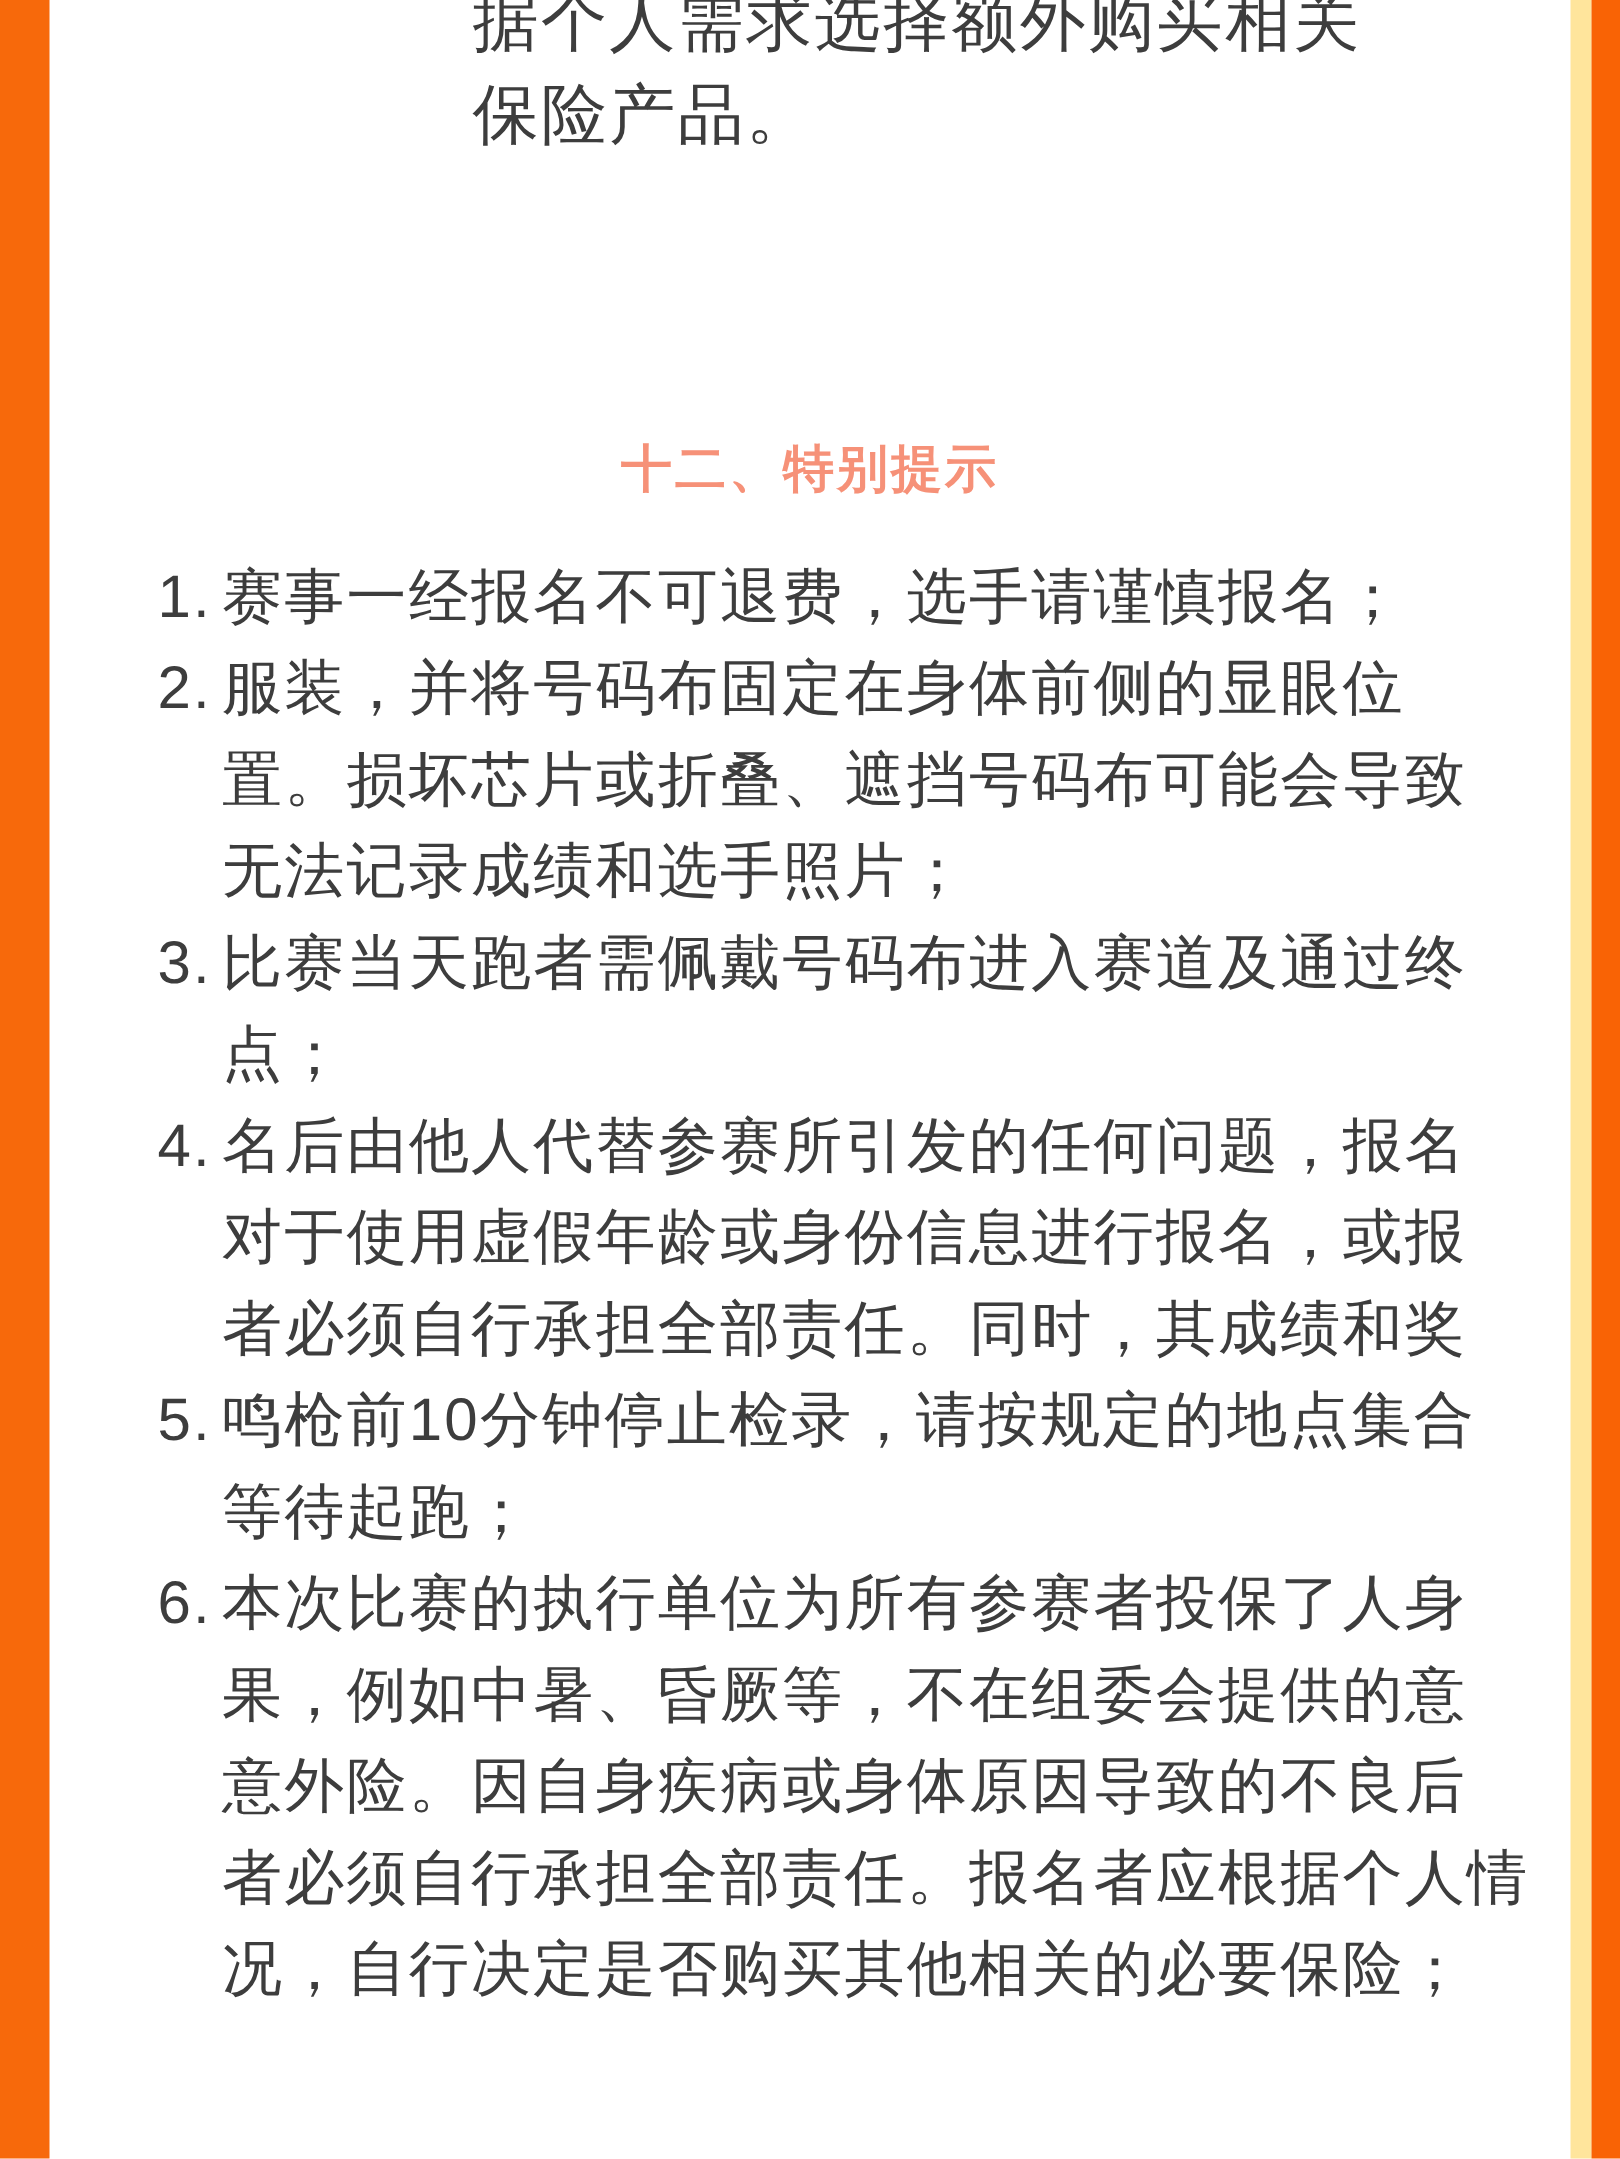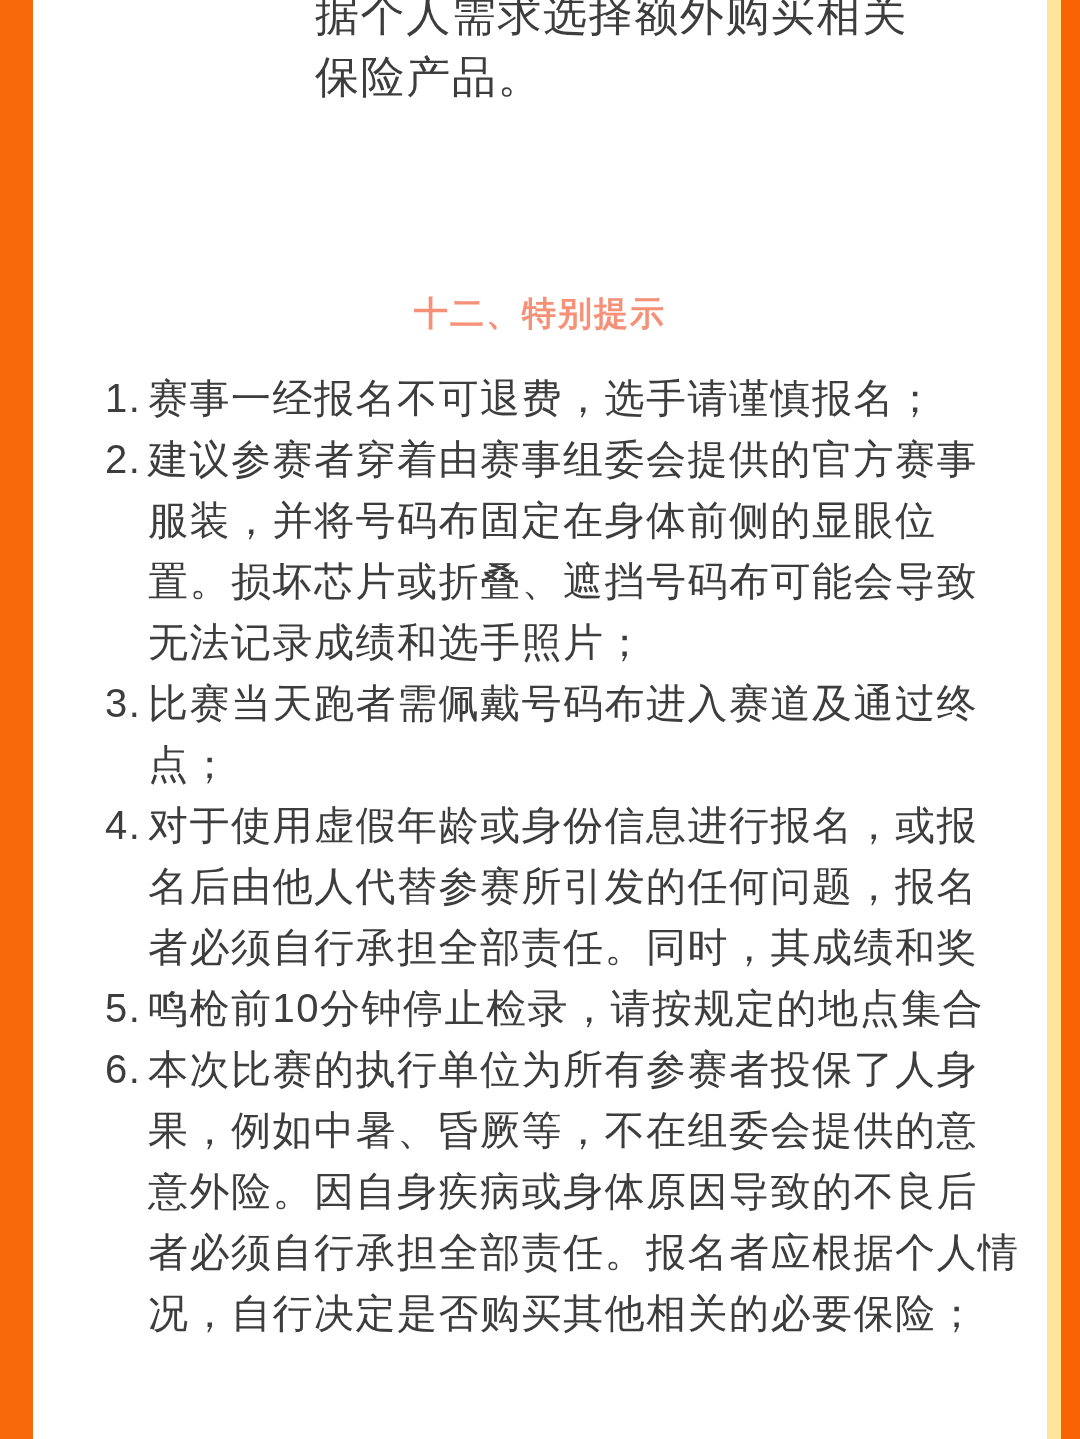--- a/index.html
+++ b/index.html
@@ -106,45 +106,45 @@
   <div class="notice-list">
     <div class="notice-item">
       <div class="item-number">1.</div>
       <div class="item-lines">
           <div>赛事一经报名不可退费，选手请谨慎报名；</div>
         </div>
     </div>
     <div class="notice-item">
       <div class="item-number">2.</div>
       <div class="item-lines">
-          <div>建议参赛者穿着由赛事组委会提供的官方赛事</div>
           <div>服装，并将号码布固定在身体前侧的显眼位</div>
           <div>置。损坏芯片或折叠、遮挡号码布可能会导致</div>
           <div>无法记录成绩和选手照片；</div>
         </div>
     </div>
     <div class="notice-item">
       <div class="item-number">3.</div>
       <div class="item-lines">
           <div>比赛当天跑者需佩戴号码布进入赛道及通过终</div>
           <div>点；</div>
         </div>
     </div>
     <div class="notice-item">
       <div class="item-number">4.</div>
       <div class="item-lines">
+          <div>名后由他人代替参赛所引发的任何问题，报名</div>
           <div>对于使用虚假年龄或身份信息进行报名，或报</div>
-          <div>名后由他人代替参赛所引发的任何问题，报名</div>
           <div>者必须自行承担全部责任。同时，其成绩和奖</div>
         </div>
     </div>
     <div class="notice-item">
       <div class="item-number">5.</div>
       <div class="item-lines">
           <div>鸣枪前10分钟停止检录，请按规定的地点集合</div>
+          <div>等待起跑；</div>
         </div>
     </div>
     <div class="notice-item">
       <div class="item-number">6.</div>
       <div class="item-lines">
           <div>本次比赛的执行单位为所有参赛者投保了人身</div>
           <div>果，例如中暑、昏厥等，不在组委会提供的意</div>
           <div>意外险。因自身疾病或身体原因导致的不良后</div>
           <div>者必须自行承担全部责任。报名者应根据个人情</div>
           <div>况，自行决定是否购买其他相关的必要保险；</div>

